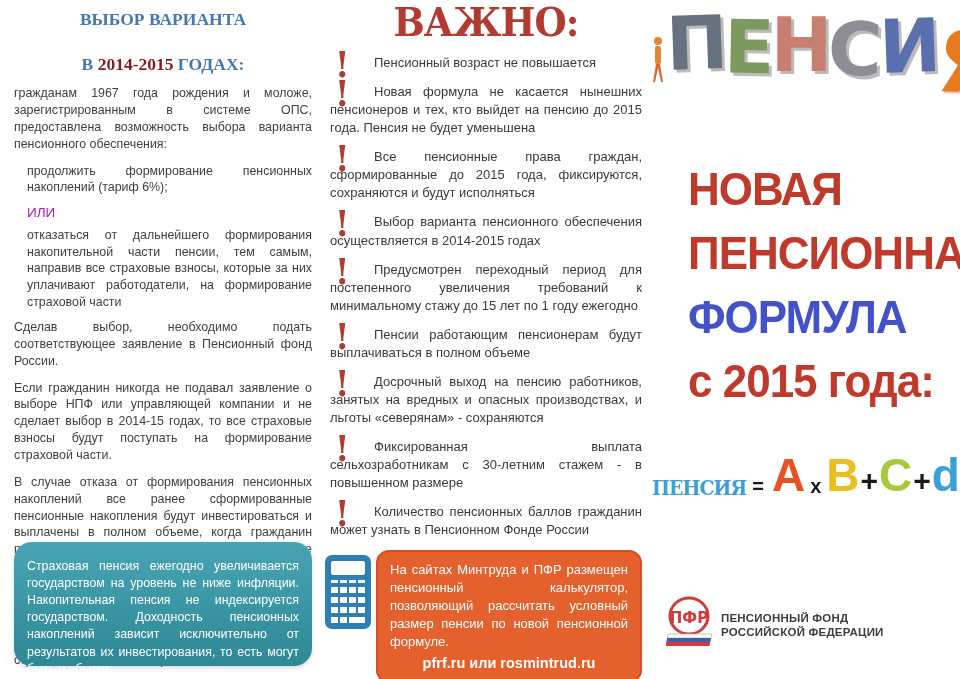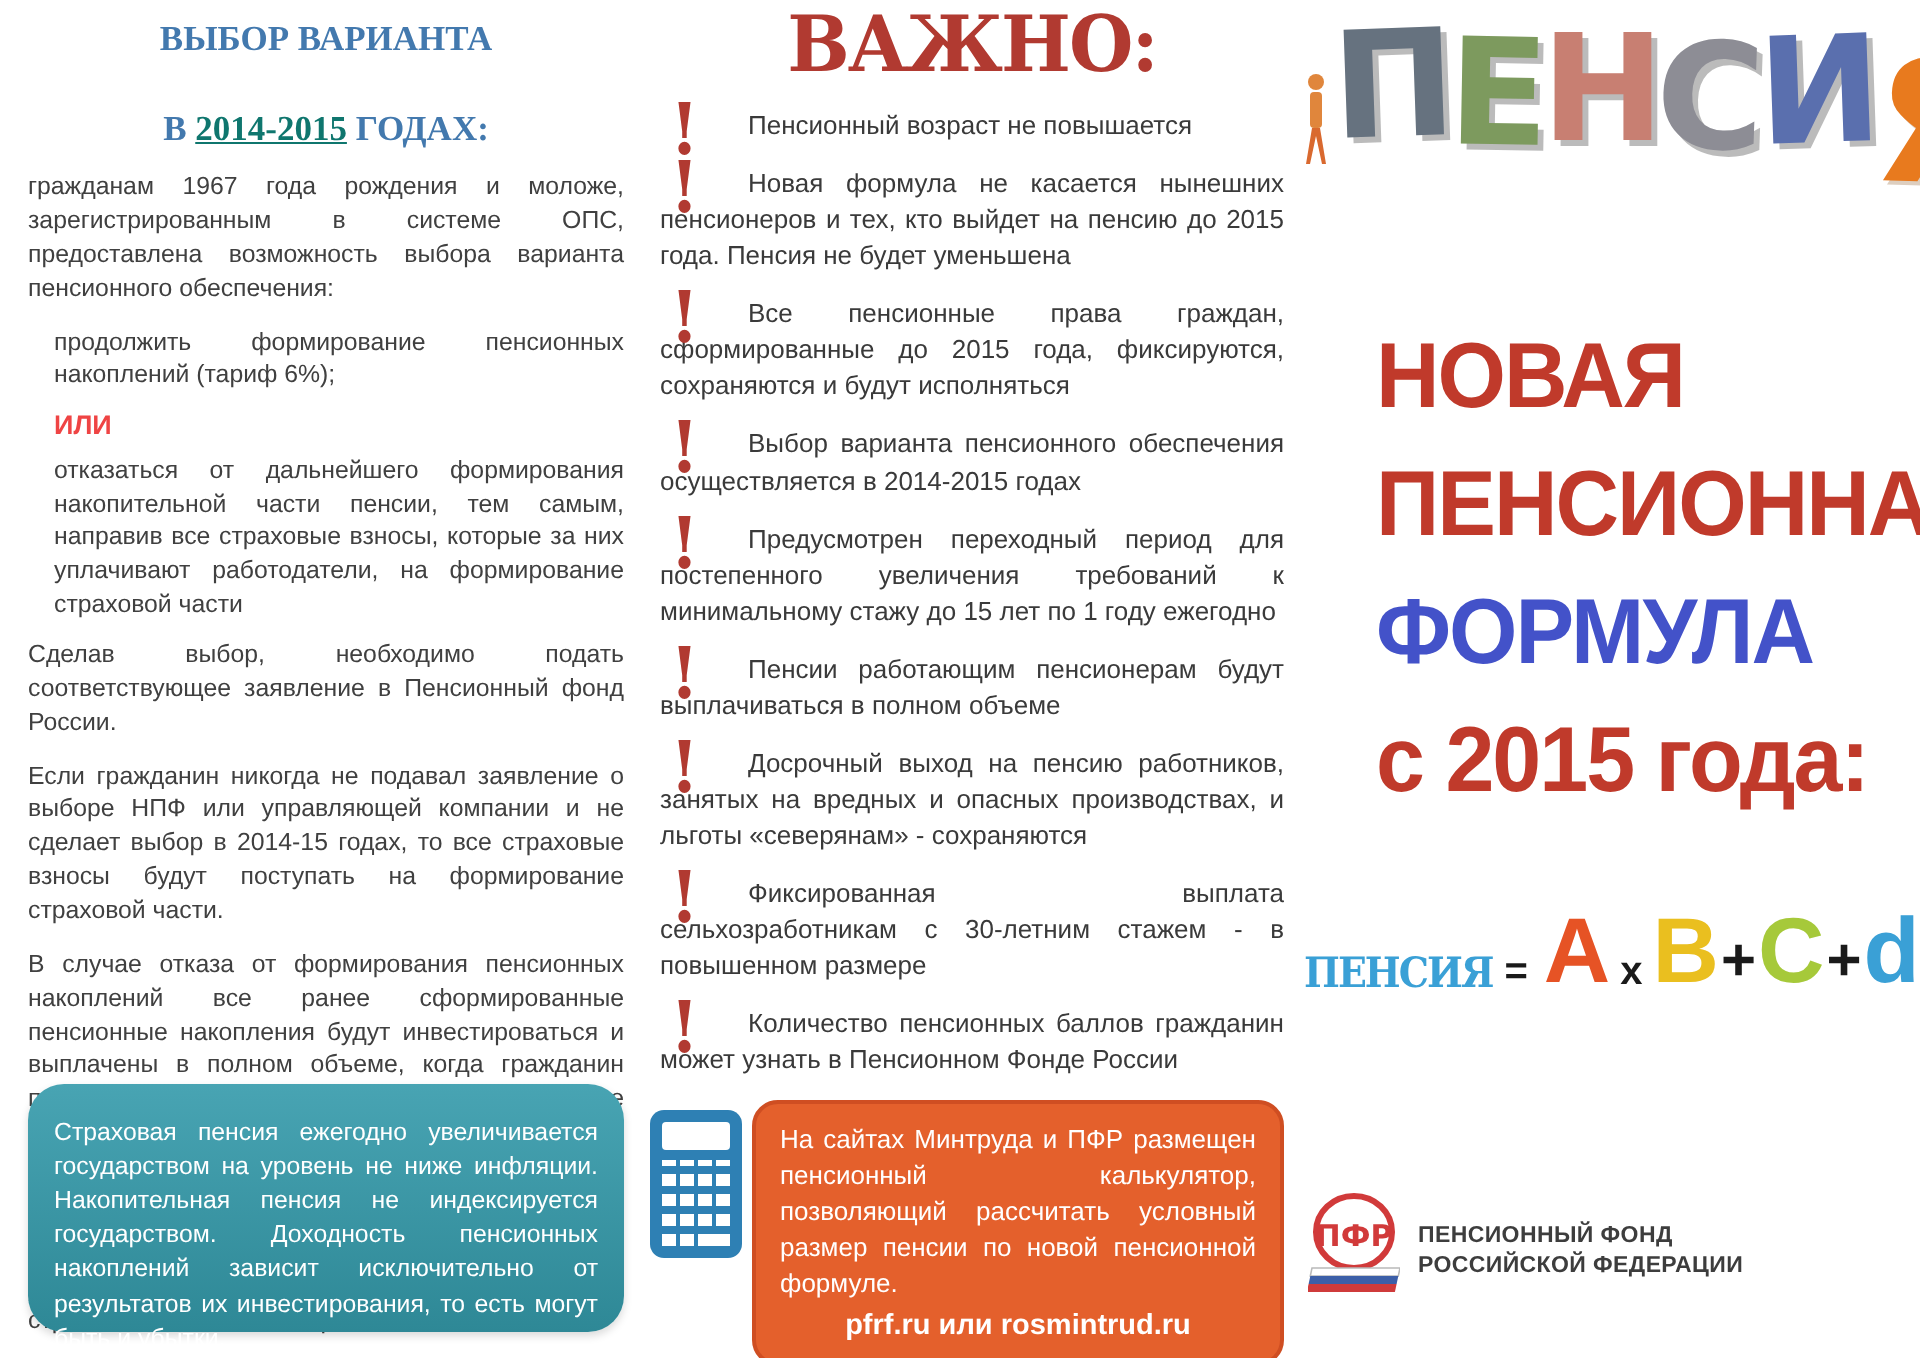--- a/index.html
+++ b/index.html
@@ -5,25 +5,25 @@
   * { margin:0; padding:0; box-sizing:border-box; }
   html,body { width:960px; height:679px; background:#ffffff; overflow:hidden;
               font-family:"Liberation Sans", sans-serif; }
   .page { position:relative; width:960px; height:662px; background:#ffffff; }
 
   
   .col-left { position:absolute; left:14px; top:8px; width:298px; height:663px; }
   .l-title { text-align:center; font-family:"Liberation Serif", serif;
              font-size:17.5px; font-weight:600; color:#4379ae; line-height:1.28;
              margin-bottom:10px; }
-  .l-title .years { color:#0f766e;text-decoration:underline; }
+  .l-title .years { color:#7f1d1d; }
   .body-txt { font-size:12.4px; line-height:1.36; color:#404040; text-align:justify; }
   .para { margin-bottom:10px; }
   .opt { margin-left:13px; margin-bottom:8px; }
-  .or { margin-left:13px; font-weight:bold; font-size:13.5px; color:#ef4444; margin-bottom:4px; }
+  .or { margin-left:13px; font-weight:normal; font-size:13.5px; color:#a21caf; margin-bottom:4px; }
   .infobox { position:absolute; left:0; top:534px; width:298px; height:124px;
              background:linear-gradient(180deg,#48a4b3 0%,#2e8896 100%);
              border-radius:18px; padding:16px 13px; color:#ffffff;
              font-size:12.4px; line-height:1.38; text-align:justify;
              box-shadow:0 2px 4px rgba(0,0,0,.15); }
 
   
   .col-mid { position:absolute; left:330px; top:0; width:312px; height:663px; }
   .m-title { text-align:center; font-family:"DejaVu Serif", serif;
              font-size:37px; font-weight:800; color:#b13a31; letter-spacing:-1px;
@@ -65,21 +65,21 @@
   .formula { position:absolute; left:2px; top:452px; width:298px; display:flex;
              align-items:flex-end; }
   .f-label { font-family:"DejaVu Serif", serif; font-weight:800; font-size:19px;
              color:#3aa0d6; letter-spacing:-1px; transform:scaleY(1.1); }
   .f-eq { font-size:20px; font-weight:bold; color:#1a1a1a; margin:0 8px 0 6px; }
   .f-big { font-size:46px; font-weight:800; line-height:1; }
   .f-a { color:#e65325; } .f-b { color:#eabf1f; } .f-c { color:#a6c93a; }
   .f-d { color:#3aa0d6; text-transform:lowercase; }
   .f-x { font-size:20px; font-weight:bold; color:#1a1a1a; margin:0 5px; }
   .f-plus { font-size:30px; font-weight:800; color:#1a1a1a; margin:0 1px; }
-  .pfr { position:absolute; left:4px; top:596px; display:flex; align-items:center;justify-content:flex-end; }
+  .pfr { position:absolute; left:16px; top:596px; display:flex; align-items:center;justify-content:flex-end; }
   .pfr-text { margin-left:9px; font-size:11.5px; font-weight:bold; color:#3d3d3d;
               line-height:1.25; letter-spacing:.2px; }
 </style>
 </head>
 <body>
 
 <div class="page">
 
   <div class="col-left">
     <div class="l-title">

